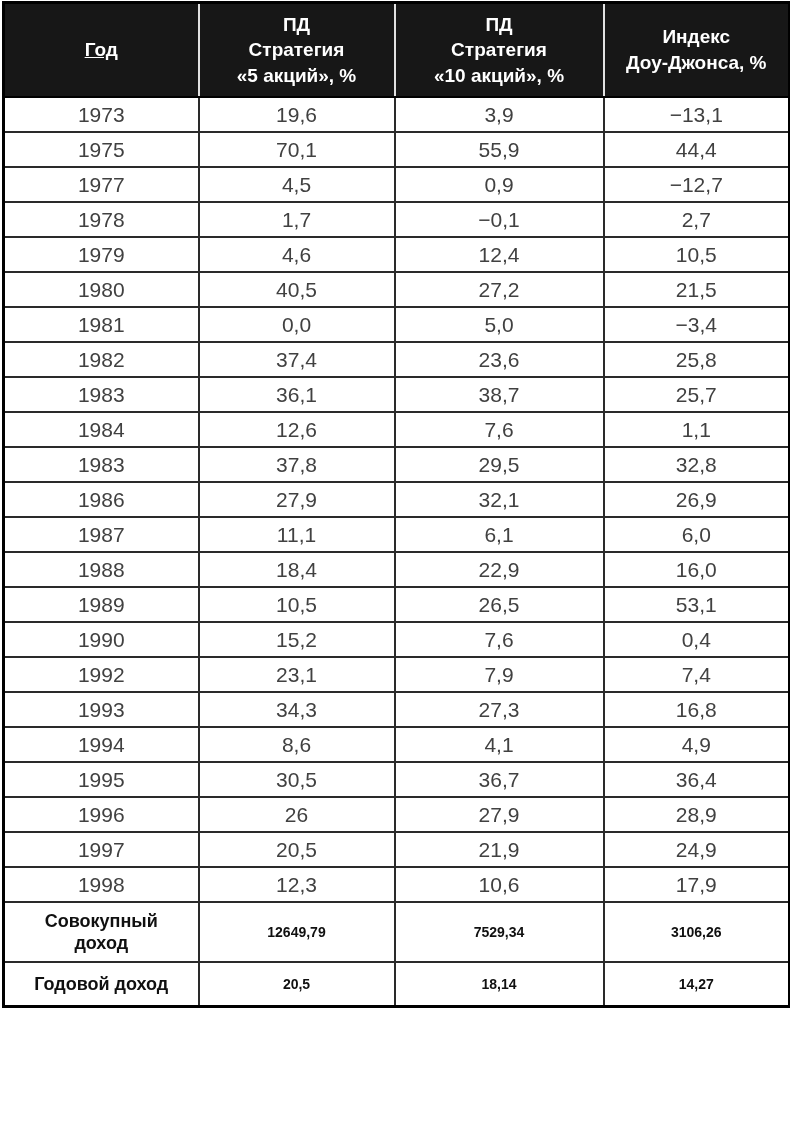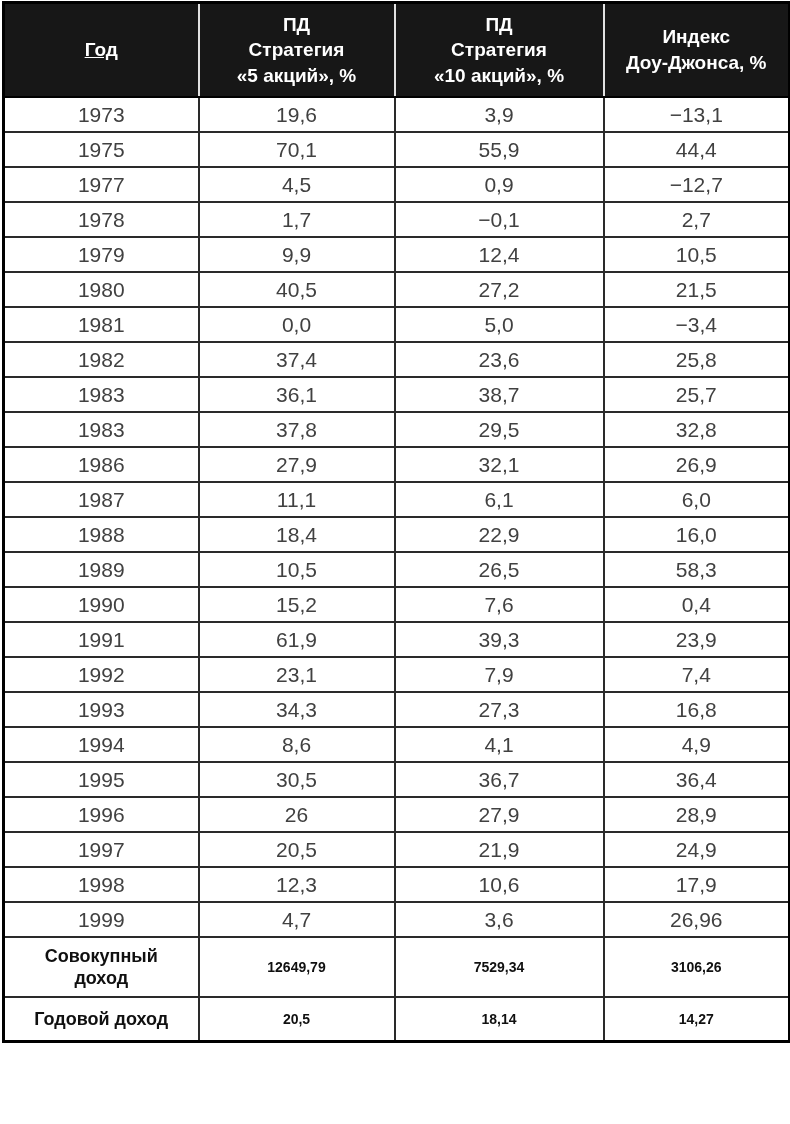--- a/index.html
+++ b/index.html
@@ -111,21 +111,21 @@
           <td>−12,7</td>
         </tr>
         <tr>
           <td>1978</td>
           <td>1,7</td>
           <td>−0,1</td>
           <td>2,7</td>
         </tr>
         <tr>
           <td>1979</td>
-          <td>9,9</td>
+          <td>4,6</td>
           <td>12,4</td>
           <td>10,5</td>
         </tr>
         <tr>
           <td>1980</td>
           <td>40,5</td>
           <td>27,2</td>
           <td>21,5</td>
         </tr>
         <tr>
@@ -140,20 +140,26 @@
           <td>23,6</td>
           <td>25,8</td>
         </tr>
         <tr>
           <td>1983</td>
           <td>36,1</td>
           <td>38,7</td>
           <td>25,7</td>
         </tr>
         <tr>
+          <td>1984</td>
+          <td>12,6</td>
+          <td>7,6</td>
+          <td>1,1</td>
+        </tr>
+        <tr>
           <td>1983</td>
           <td>37,8</td>
           <td>29,5</td>
           <td>32,8</td>
         </tr>
         <tr>
           <td>1986</td>
           <td>27,9</td>
           <td>32,1</td>
           <td>26,9</td>
@@ -167,35 +173,29 @@
         <tr>
           <td>1988</td>
           <td>18,4</td>
           <td>22,9</td>
           <td>16,0</td>
         </tr>
         <tr>
           <td>1989</td>
           <td>10,5</td>
           <td>26,5</td>
-          <td>58,3</td>
+          <td>53,1</td>
         </tr>
         <tr>
           <td>1990</td>
           <td>15,2</td>
           <td>7,6</td>
           <td>0,4</td>
         </tr>
         <tr>
-          <td>1991</td>
-          <td>61,9</td>
-          <td>39,3</td>
-          <td>23,9</td>
-        </tr>
-        <tr>
           <td>1992</td>
           <td>23,1</td>
           <td>7,9</td>
           <td>7,4</td>
         </tr>
         <tr>
           <td>1993</td>
           <td>34,3</td>
           <td>27,3</td>
           <td>16,8</td>
@@ -222,26 +222,20 @@
           <td>1997</td>
           <td>20,5</td>
           <td>21,9</td>
           <td>24,9</td>
         </tr>
         <tr>
           <td>1998</td>
           <td>12,3</td>
           <td>10,6</td>
           <td>17,9</td>
-        </tr>
-        <tr>
-          <td>1999</td>
-          <td>4,7</td>
-          <td>3,6</td>
-          <td>26,96</td>
         </tr>
       </tbody>
     <tfoot>
       <tr class="total-row">
         <th>Совокупный
 доход</th>
         <td>12649,79</td>
         <td>7529,34</td>
         <td>3106,26</td>
       </tr>

